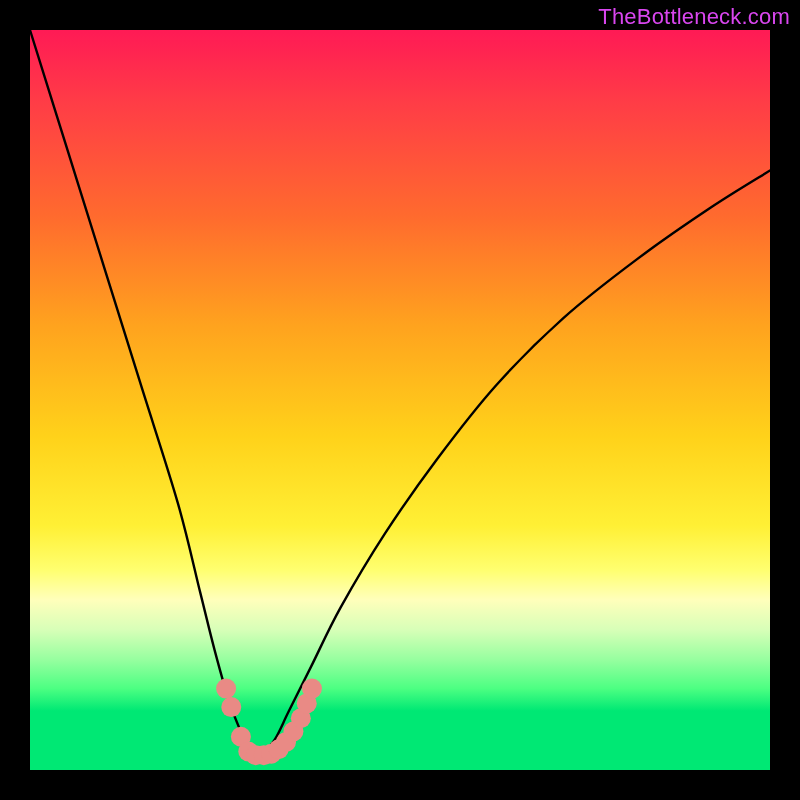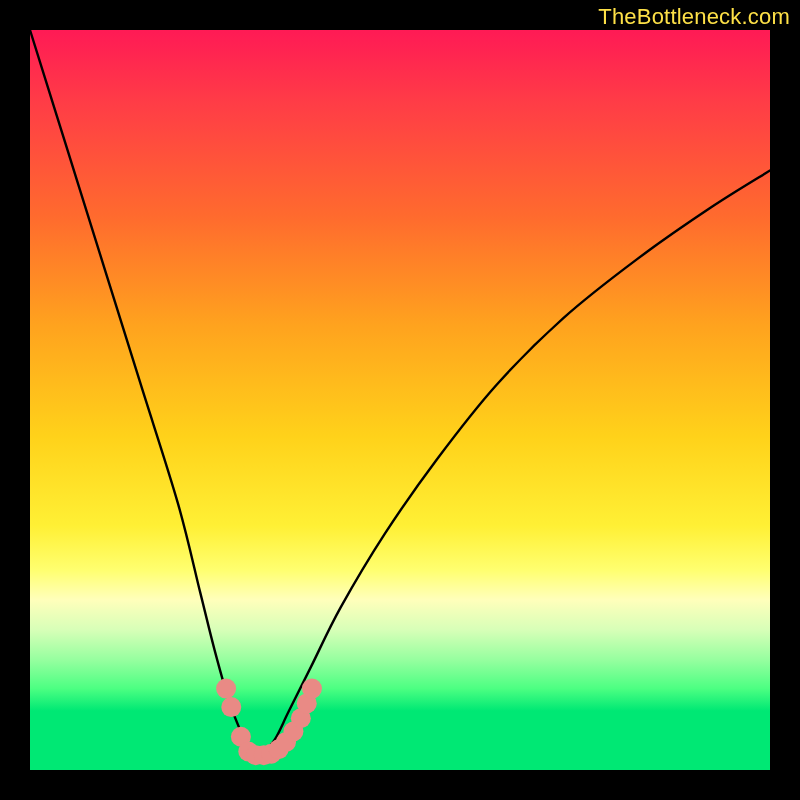--- a/index.html
+++ b/index.html
@@ -39,21 +39,21 @@
       #98ffa0 85%,
       #4cff82 89%,
       #00e874 92%,
       #00e874 100%
     );
   }
   .watermark {
     position: absolute;
     top: 4px;
     right: 10px;
-    color: #fde047;
+    color: #d946ef;
     font-size: 22px;
     font-weight: 500;
     letter-spacing: 0.2px;
     user-select: none;
   }
   svg.curve {
     position: absolute;
     left: 0;
     top: 0;
     width: 740px;

